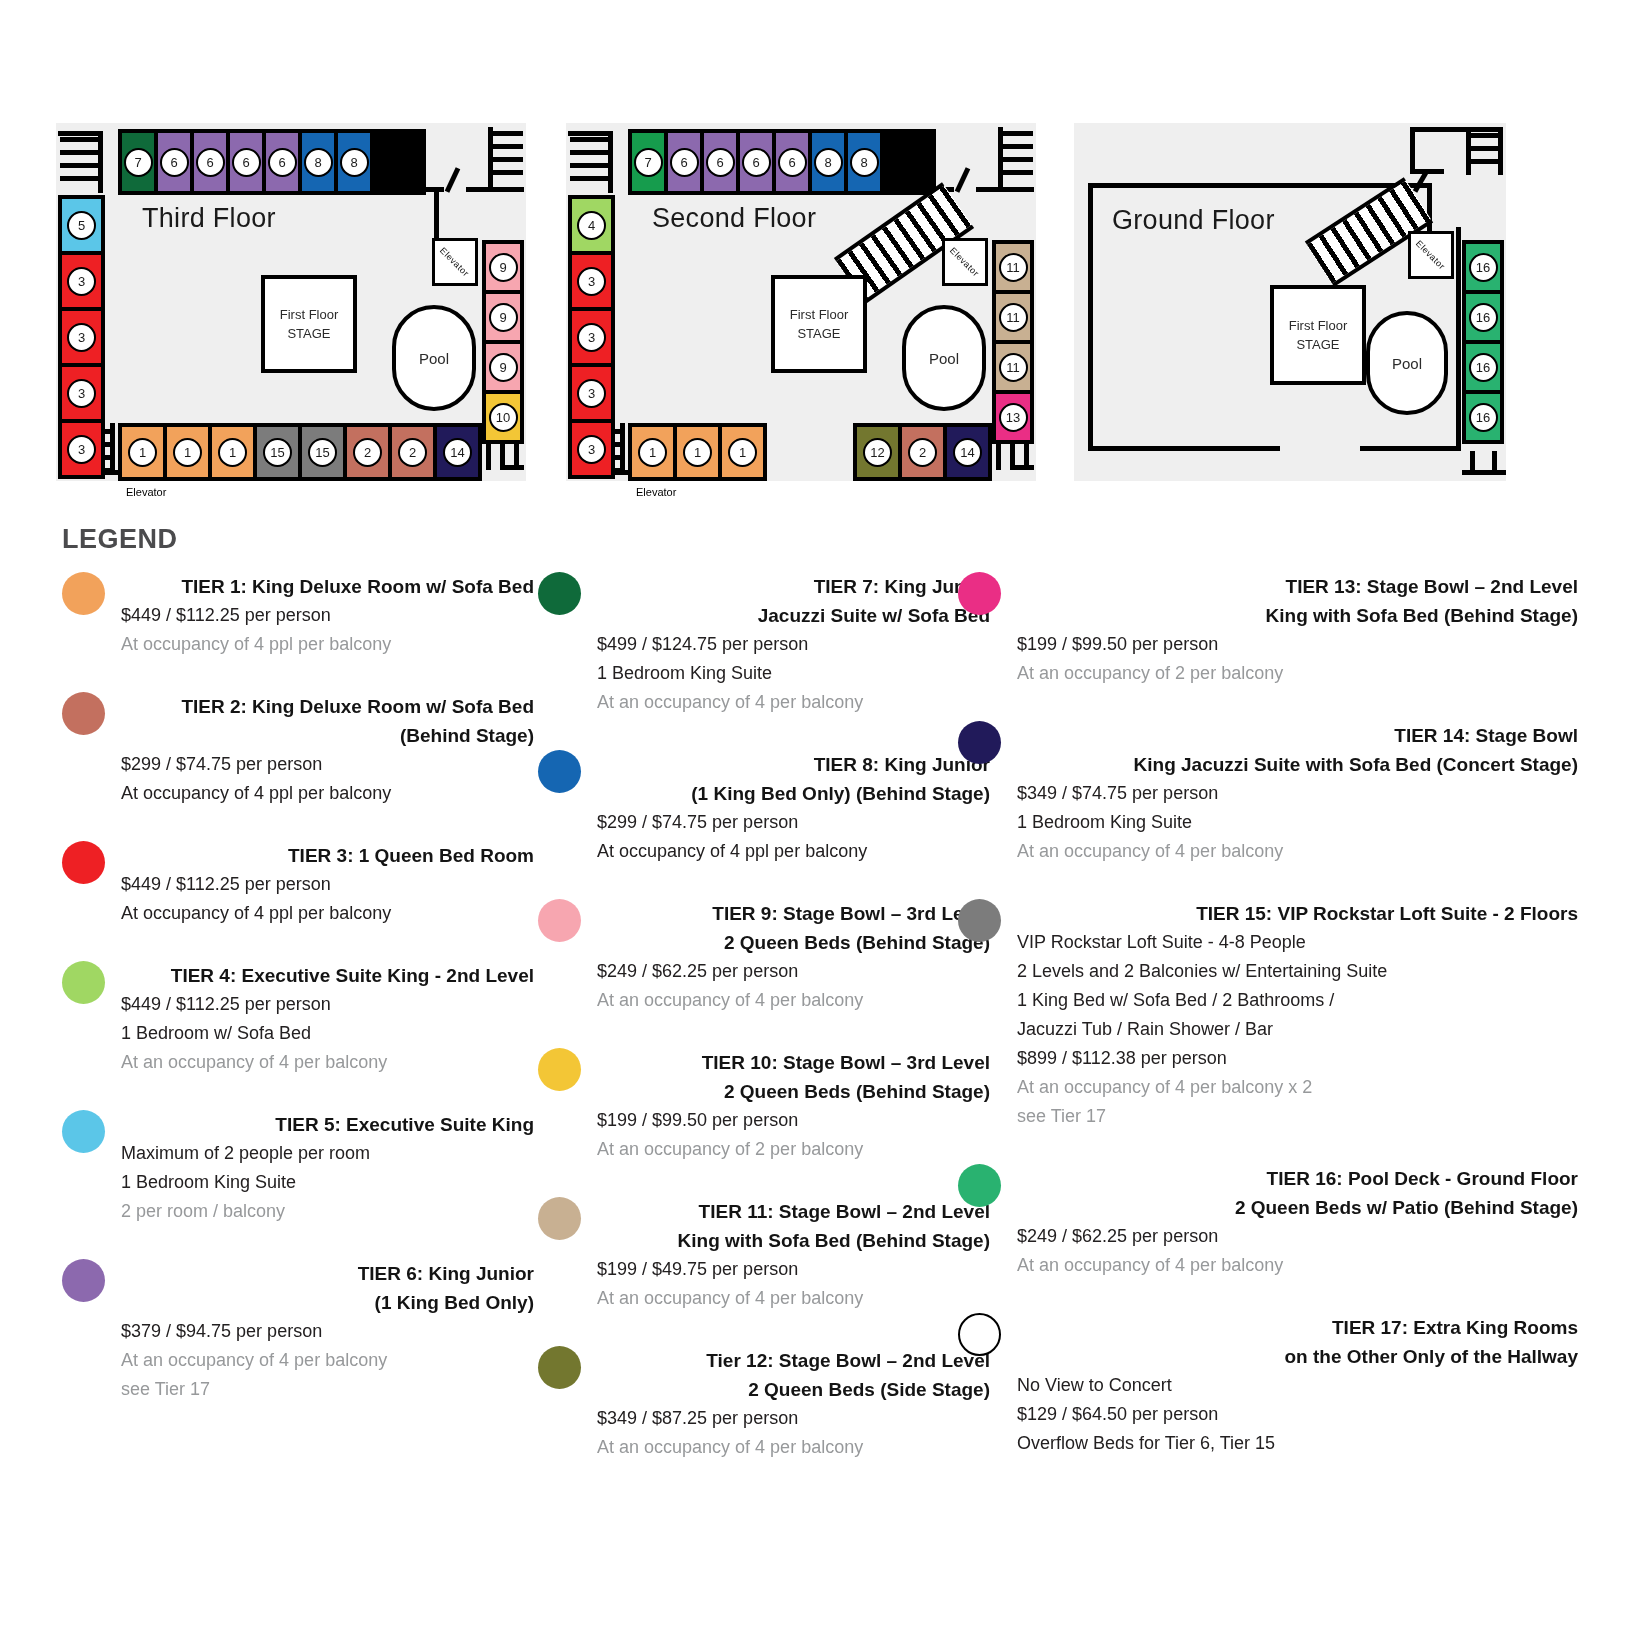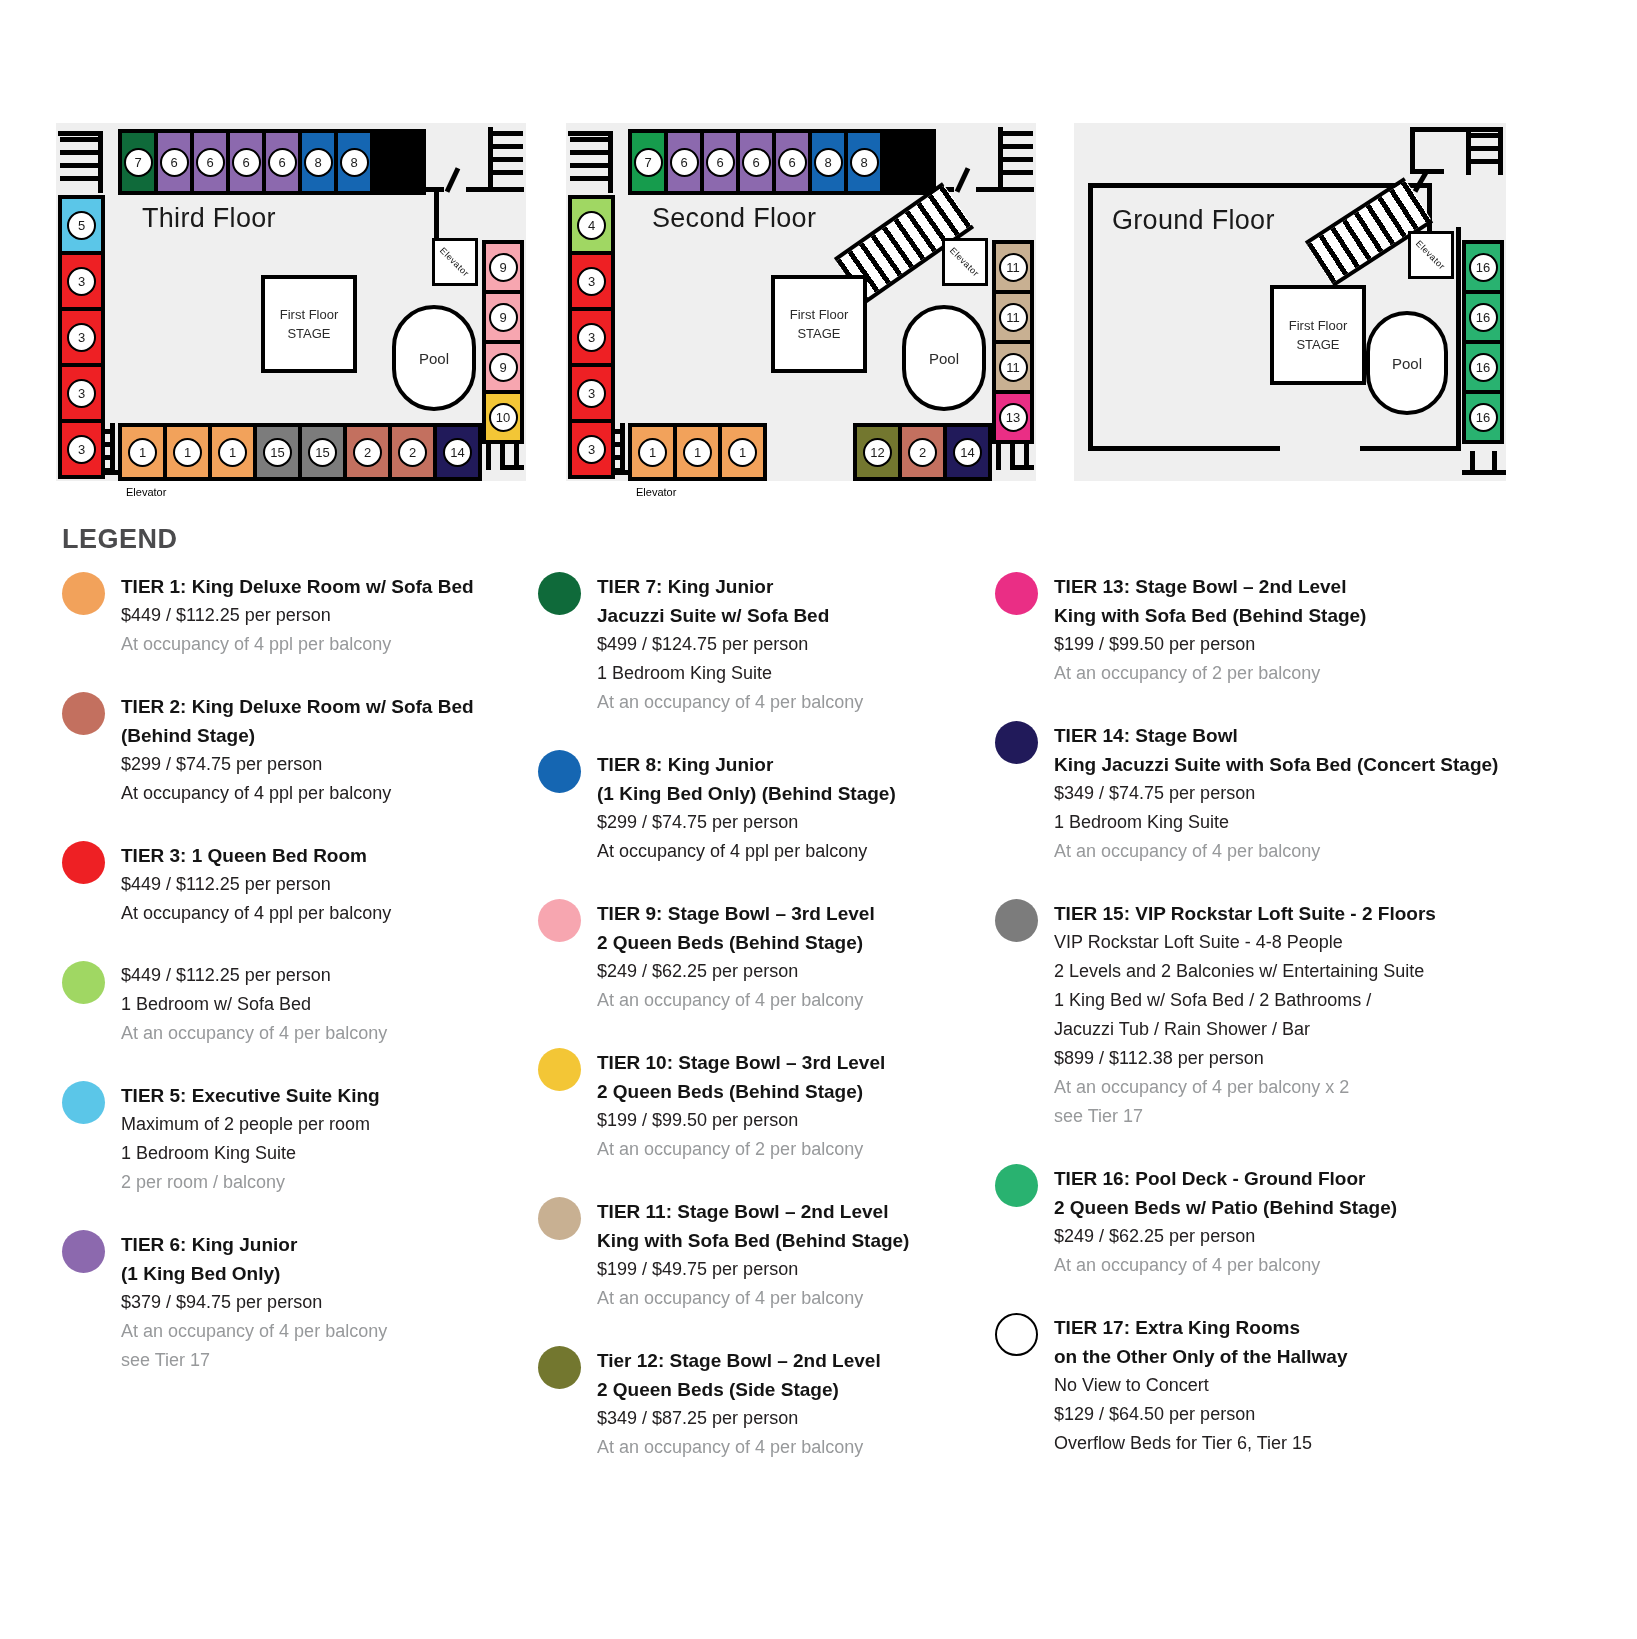--- a/index.html
+++ b/index.html
@@ -26,21 +26,21 @@
         display:flex;align-items:center;justify-content:center;overflow:hidden;}
   .elevator span{transform:rotate(45deg);font-size:9px;letter-spacing:.5px;color:#111;white-space:nowrap;}
   .floor-title{position:absolute;font-size:27px;color:#1a1a1a;letter-spacing:.3px;}
   .ext-label{position:absolute;font-size:11px;color:#000;}
   .legend-title{position:absolute;left:62px;top:524px;font-size:27px;font-weight:700;
         color:#4B4B4D;letter-spacing:.5px;}
   .legend-col{position:absolute;top:572px;}
   .legend-item{display:flex;align-items:flex-start;margin-bottom:33px;}
   .dot{width:43px;height:43px;border-radius:50%;flex:0 0 43px;margin-right:16px;box-sizing:border-box;}
   .l-text{flex:1;}
-  .l-title{font-weight:700;font-size:19px;line-height:29px;color:#141414;}
+  .l-title{font-weight:700;font-size:19px;line-height:29px;color:#141414;text-align:right;}
   .l-line{font-size:18px;line-height:29px;color:#232021;}
   .l-line.muted{color:#97999B;}
 </style>
 </head>
 <body>
 
 <div id="canvas">
   <div class="legend-title">LEGEND</div>
   <div id="floors-root">
       <div class="panel" style="left: 56px; top: 123px; width: 470px; height: 358px;">
@@ -308,20 +308,21 @@
           <div class="dot" style="background: rgb(238, 32, 36);"></div>
           <div class="l-text">
             <div class="l-title">TIER 3: 1 Queen Bed Room</div>
             <div class="l-line">$449 / $112.25  per person</div>
             <div class="l-line">At occupancy of 4 ppl per balcony</div>
           </div>
         </div>
         <div class="legend-item">
           <div class="dot" style="background: rgb(160, 215, 99);"></div>
           <div class="l-text">
+            <div class="l-title">TIER 4: Executive Suite King  - 2nd Level</div>
             <div class="l-line">$449 / $112.25  per person</div>
             <div class="l-line">1 Bedroom w/ Sofa Bed</div>
             <div class="l-line muted">At an occupancy of 4 per balcony</div>
           </div>
         </div>
         <div class="legend-item">
           <div class="dot" style="background: rgb(91, 198, 232);"></div>
           <div class="l-text">
             <div class="l-title">TIER 5: Executive Suite King</div>
             <div class="l-line">Maximum of 2 people per room</div>
@@ -390,21 +391,21 @@
         <div class="legend-item">
           <div class="dot" style="background: rgb(115, 119, 47);"></div>
           <div class="l-text">
             <div class="l-title">Tier 12: Stage Bowl – 2nd Level</div>
             <div class="l-title">2 Queen Beds (Side Stage)</div>
             <div class="l-line">$349 / $87.25 per person</div>
             <div class="l-line muted">At an occupancy of 4 per balcony</div>
           </div>
         </div>
       </div>
-      <div class="legend-col" style="left: 995px; width: 620px;">
+      <div class="legend-col" style="left: 958px; width: 620px;">
         <div class="legend-item">
           <div class="dot" style="background: rgb(234, 46, 133);"></div>
           <div class="l-text">
             <div class="l-title">TIER 13: Stage Bowl – 2nd Level</div>
             <div class="l-title">King with Sofa Bed (Behind Stage)</div>
             <div class="l-line">$199 / $99.50 per person</div>
             <div class="l-line muted">At an occupancy of 2 per balcony</div>
           </div>
         </div>
         <div class="legend-item">

